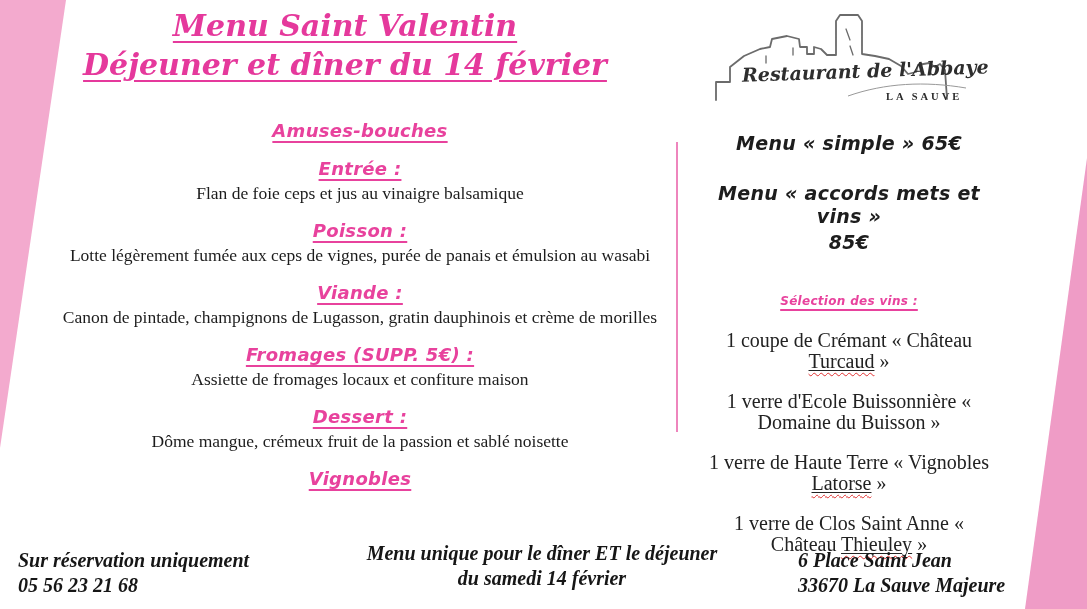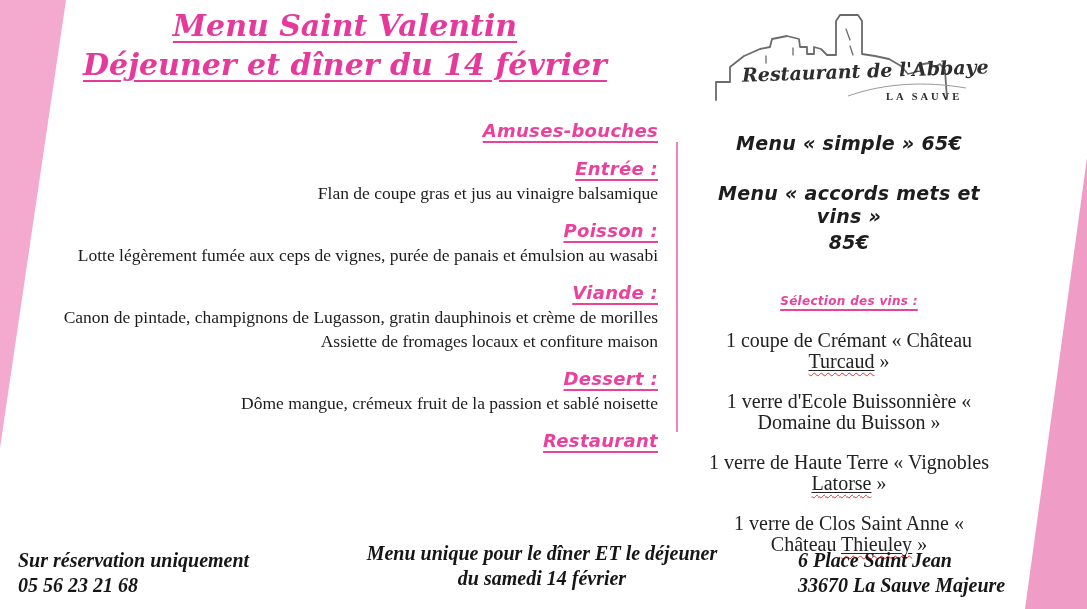--- a/index.html
+++ b/index.html
@@ -73,21 +73,21 @@
   .pink { color: var(--heading-pink, #e8429d); }
   .u {
     text-decoration: underline;
     text-decoration-thickness: 1.5px;
     text-underline-offset: 4px;
   }
 
   
   .col-left {
     position: absolute; left: 62px; top: 120px; width: 596px;
-    text-align: right;
+    text-align: center;
   }
   .col-left h3 { font-size: 18px; line-height: 22px; margin: 16px 0 2px; }
   .col-left h3.first { margin-top: 0; }
   .col-left p.desc {
     font-size: 17.5px; line-height: 22px; margin: 2px 0 0;
     color: #1c1c1c;
   }
 
   
   .col-right {
@@ -148,34 +148,35 @@
       <path d="M138 92 C 175 79 215 77 256 84" fill="none" stroke="#999999" stroke-width="1"></path>
     </svg>
     <div class="logo-name">Restaurant de l'Abbaye</div>
     <div class="logo-place">LA SAUVE</div>
   </div>
 
   <div class="col-left">
     <h3 class="script pink u first">Amuses-bouches</h3>
 
     <h3 class="script pink u">Entrée :</h3>
-    <p class="desc">Flan de coupe gras et jus au vinaigre balsamique</p>
+    <p class="desc">Flan de foie ceps et jus au vinaigre balsamique</p>
 
     <h3 class="script pink u">Poisson :</h3>
     <p class="desc">Lotte légèrement fumée aux ceps de vignes, purée de panais et émulsion au wasabi</p>
 
     <h3 class="script pink u">Viande :</h3>
     <p class="desc">Canon de pintade, champignons de Lugasson, gratin dauphinois et crème de morilles</p>
 
+    <h3 class="script pink u">Fromages (SUPP. 5€) :</h3>
     <p class="desc">Assiette de fromages locaux et confiture maison</p>
 
     <h3 class="script pink u">Dessert :</h3>
     <p class="desc">Dôme mangue, crémeux fruit de la passion et sablé noisette</p>
 
-    <h3 class="script pink u">Restaurant</h3>
+    <h3 class="script pink u">Vignobles</h3>
   </div>
 
   <div class="col-right">
     <p class="script price-line">Menu « simple » 65€</p>
     <p class="script price-line accords">Menu « accords mets et vins »</p>
     <p class="script price-line amount">85€</p>
 
     <h3 class="script pink u wine-heading">Sélection des vins :</h3>
 
     <p class="wine-item"><span>1 coupe de Crémant « Château </span><span class="u-solid"><span class="u-wavy">Turcaud</span></span><span> »</span></p>

